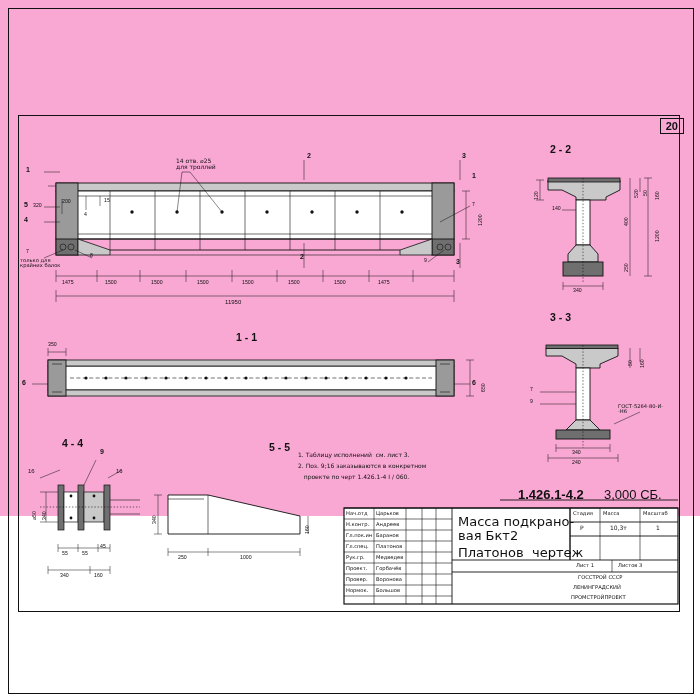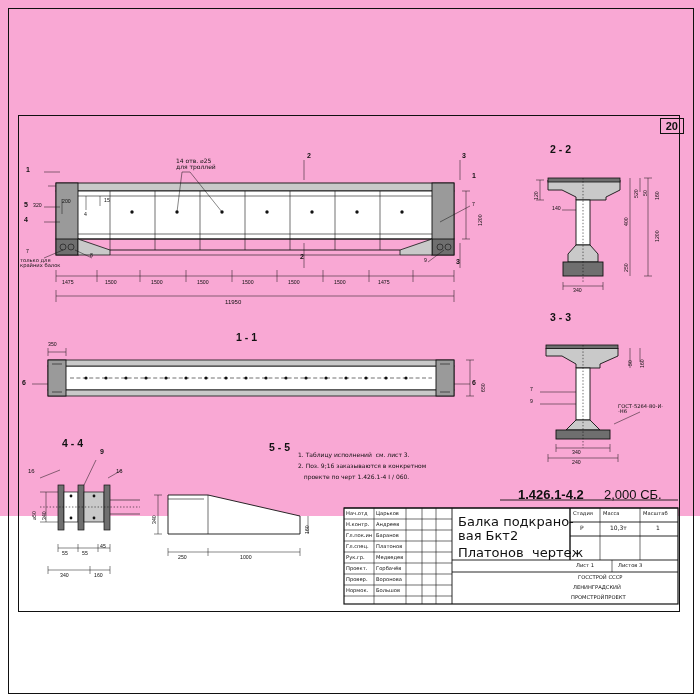--- a/index.html
+++ b/index.html
@@ -401,23 +401,23 @@
   <div class="txt tiny rot" style="left:152px;top:524px;">340</div>
   <div class="txt tiny" style="left:178px;top:555px;">250</div>
   <div class="txt tiny" style="left:240px;top:555px;">1000</div>
   <div class="txt tiny rot" style="left:305px;top:534px;">160</div>
 
   <div class="txt xs cyr" style="left:298px;top:452px;">1. Таблицу исполнений  см. лист 3.</div>
   <div class="txt xs cyr" style="left:298px;top:463px;">2. Поз. 9;16 заказываются в конкретном</div>
   <div class="txt xs cyr" style="left:298px;top:474px;">   проекте по черт 1.426.1-4 I / 060.</div>
 
   <div class="txt m b" style="left:518px;top:488px;">1.426.1-4.2</div>
-  <div class="txt m" style="left:604px;top:488px;">2,000 СБ.</div>
-
-  <div class="txt m cyr" style="left:458px;top:515px;">Балка подкрано-</div>
+  <div class="txt m" style="left:604px;top:488px;">3,000 СБ.</div>
+
+  <div class="txt m cyr" style="left:458px;top:515px;">Масса подкрано-</div>
   <div class="txt m cyr" style="left:458px;top:529px;">вая Бкт2</div>
   <div class="txt m cyr" style="left:458px;top:546px;">Платонов  чертеж</div>
 
   <div class="txt tiny cyr" style="left:573px;top:511px;">Стадия</div>
   <div class="txt tiny cyr" style="left:603px;top:511px;">Масса</div>
   <div class="txt tiny cyr" style="left:643px;top:511px;">Масштаб</div>
   <div class="txt xs cyr" style="left:580px;top:525px;">Р</div>
   <div class="txt xs cyr" style="left:610px;top:525px;">10,3т</div>
   <div class="txt xs cyr" style="left:656px;top:525px;">1</div>
   <div class="txt tiny cyr" style="left:576px;top:563px;">Лист 1</div>

